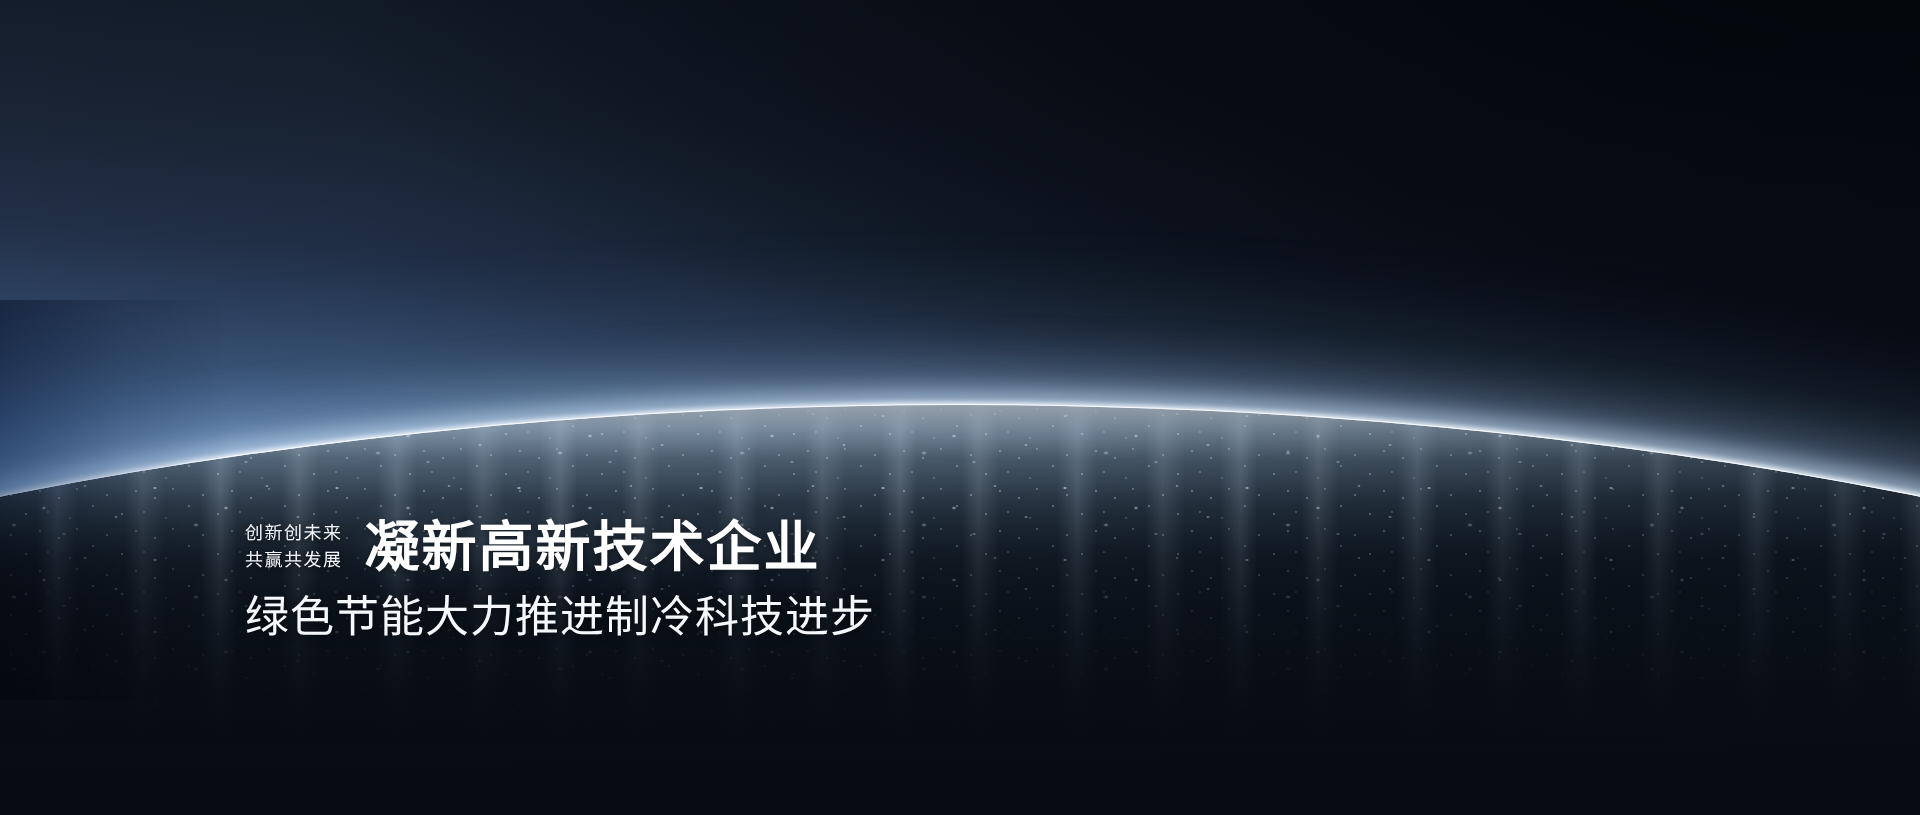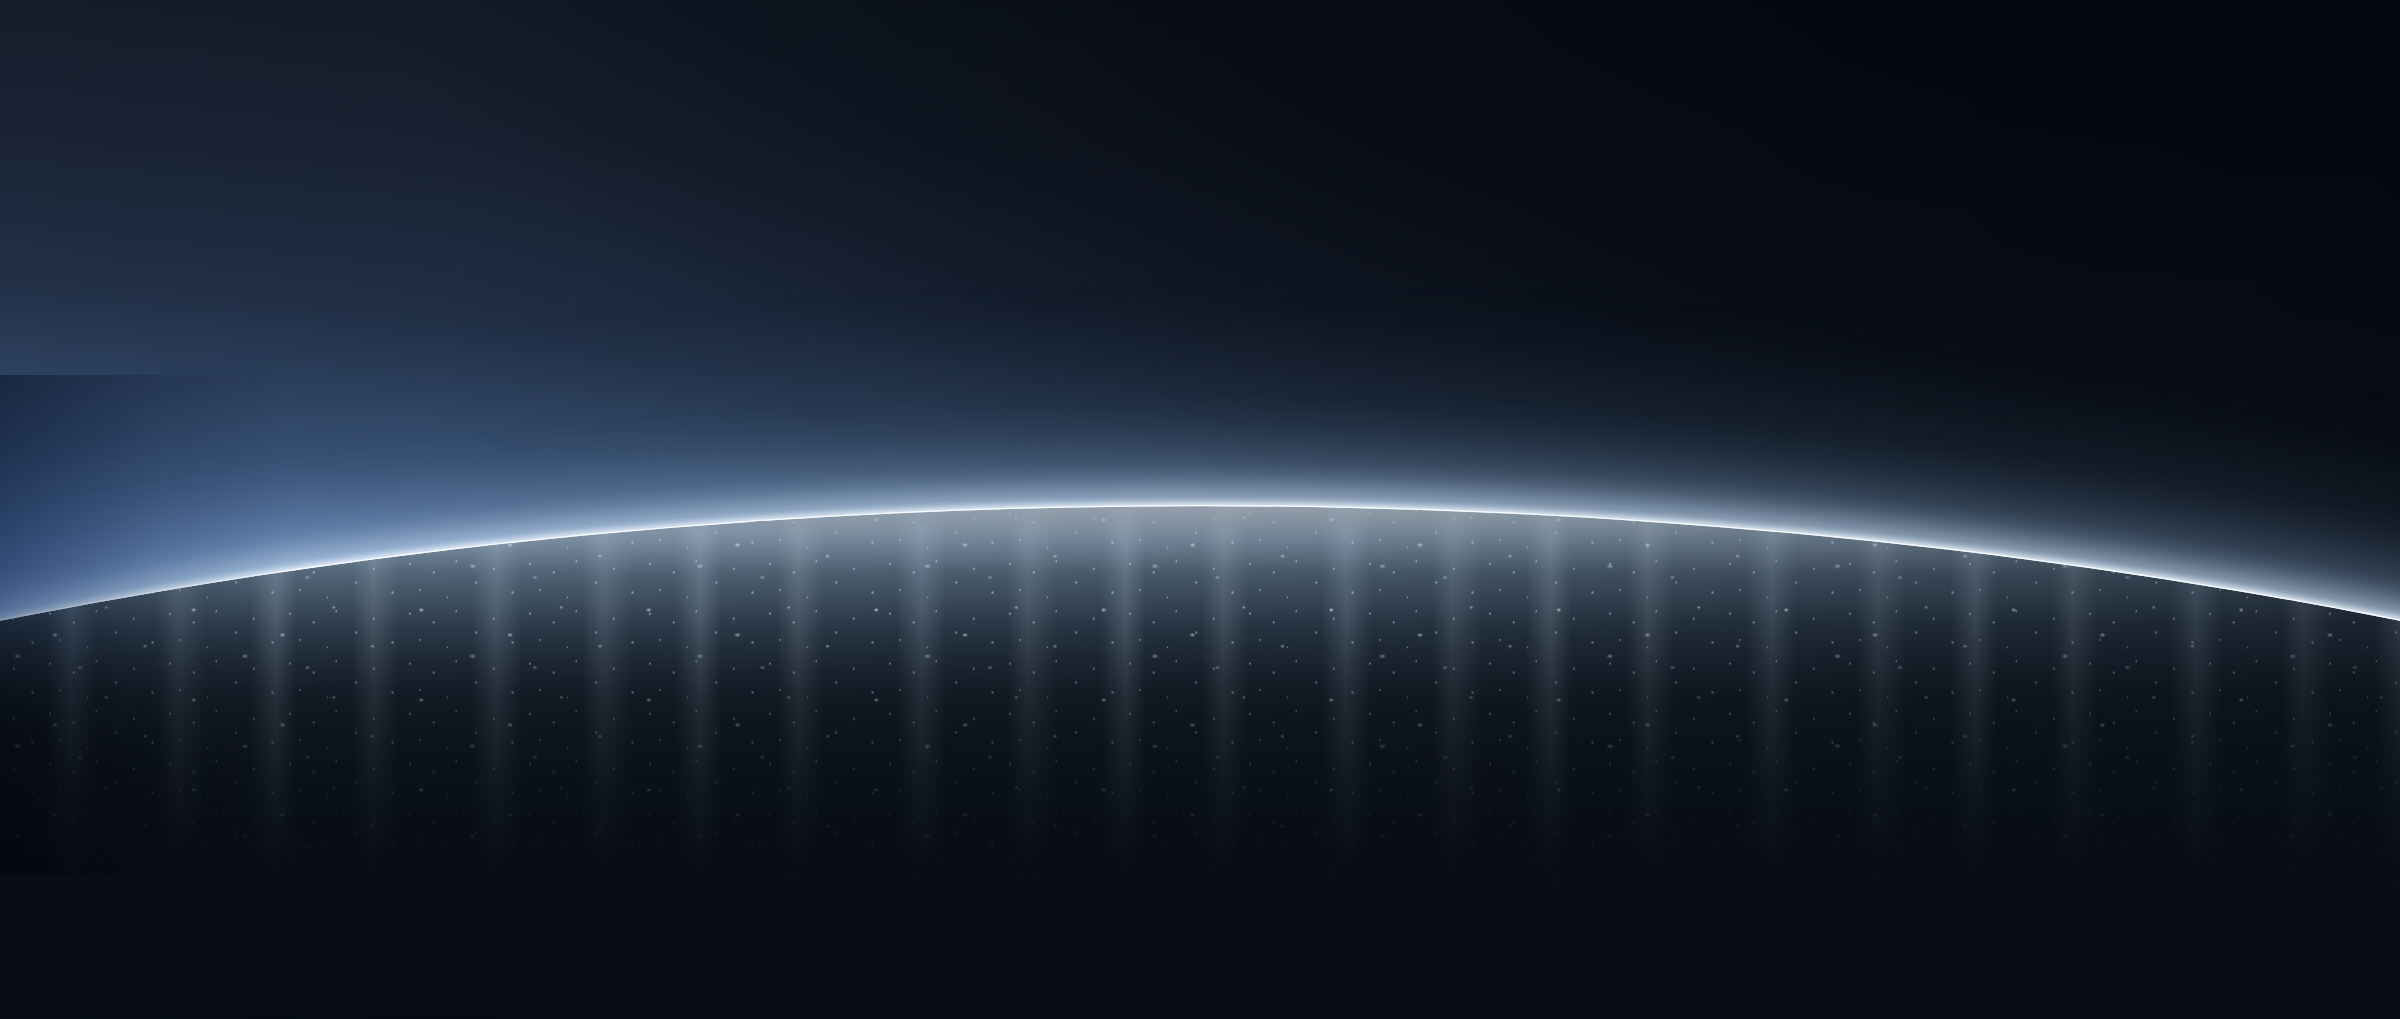--- a/index.html
+++ b/index.html
@@ -355,14 +355,24 @@
     <div class="lights-layer lights-c"></div>
     <div class="lights-fade"></div>
     <div class="lights-sides"></div>
   </div>
 
   <div class="ground-haze"></div>
 
   <div class="rim"></div>
   <div class="rim-mask-left"></div>
 
+  <div class="copy">
+    <div class="copy-top">
+      <div class="slogan">
+        <span>创新创未来</span>
+        <span>共赢共发展</span>
+      </div>
+      <div class="headline">凝新高新技术企业</div>
+    </div>
+    <div class="subline">绿色节能大力推进制冷科技进步</div>
+  </div>
 
 </div>
 
 </body></html>

